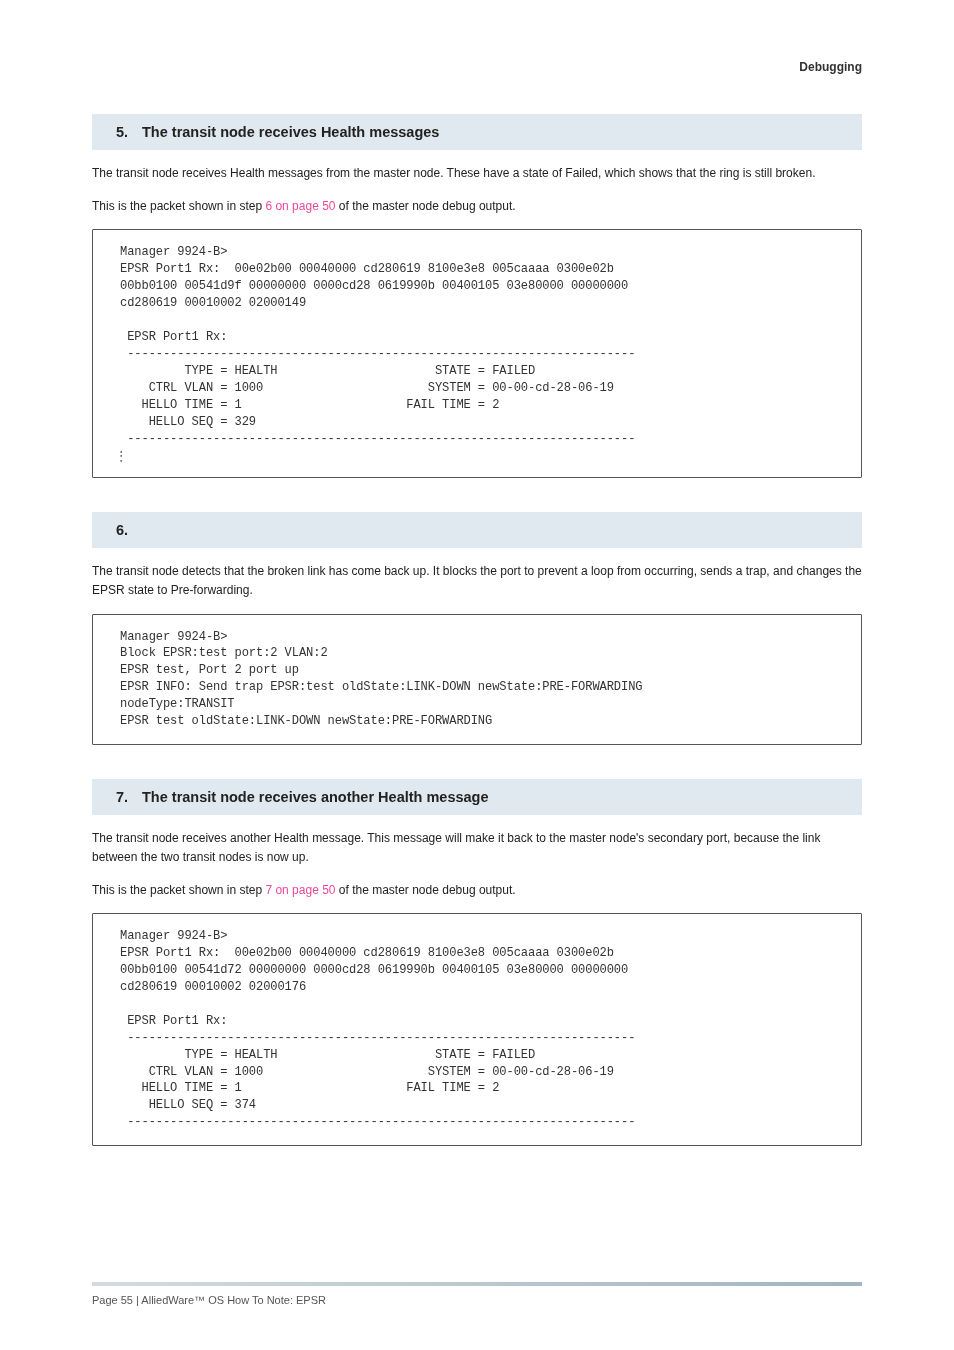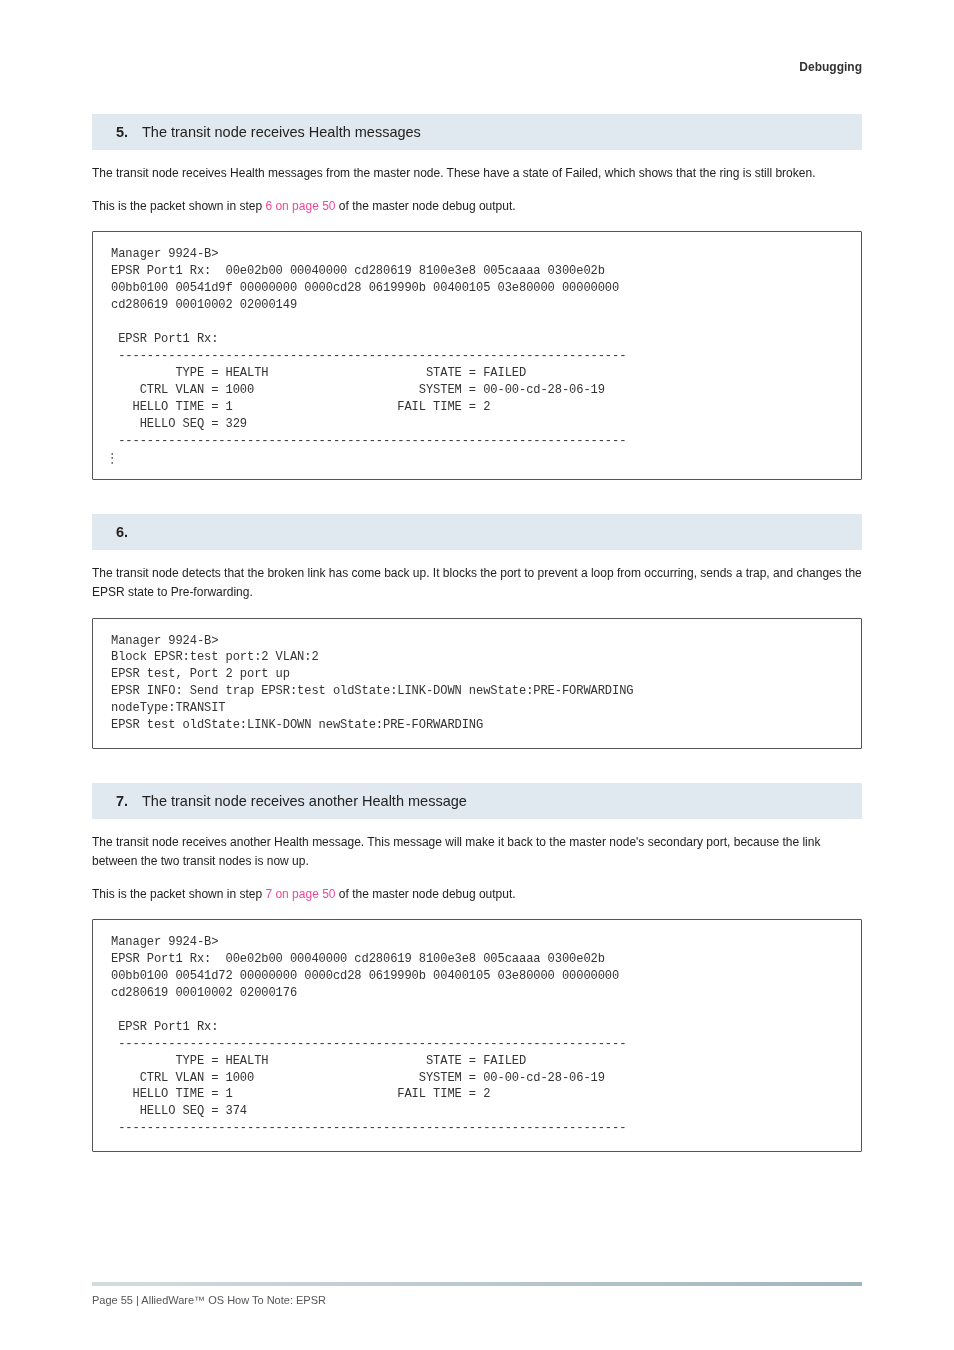--- a/index.html
+++ b/index.html
@@ -36,35 +36,36 @@
     align-items: baseline;
   }
   .step-num {
     font-weight: bold;
     width: 26px;
     flex: 0 0 auto;
     margin-left: 12px;
   }
   .step-text {
     flex: 1 1 auto;
+    font-weight: bold;
   }
   .body-para {
     font-size: 12px;
     line-height: 1.55;
     color: #222;
     margin: 0 0 14px 0;
   }
   .cross-ref {
     color: #ec4899;
   }
   .code-box {
     border: 1px solid #555;
     border-radius: 1px;
-    padding: 14px 18px 14px 18px;
-    margin: 16px 0 34px 0;
+    padding: 14px 18px 14px 27px;
+    margin: 10px 0 34px 0;
     white-space: pre;
     font-family: "Courier New", Courier, monospace;
     font-size: 12.1px;
     line-height: 1.4;
     color: #333;
     overflow: hidden;
     letter-spacing: -0.1px;
   }
   .vdots {
     font-family: "Courier New", Courier, monospace;

